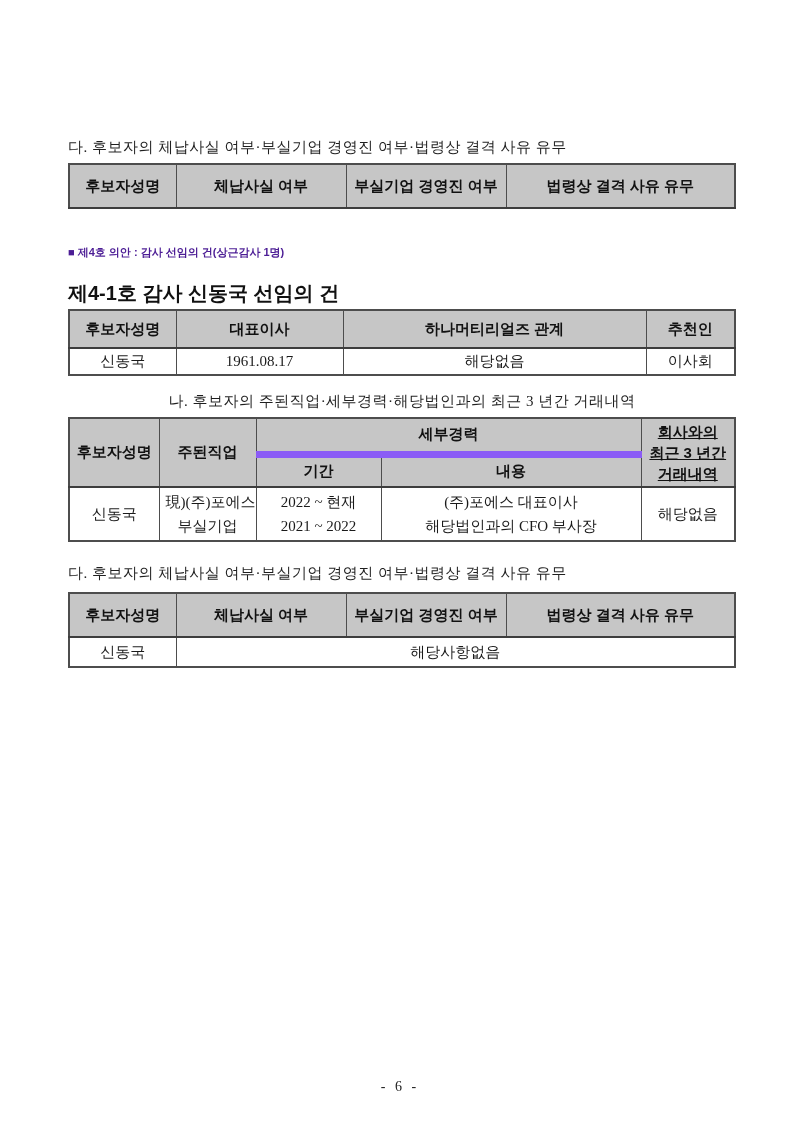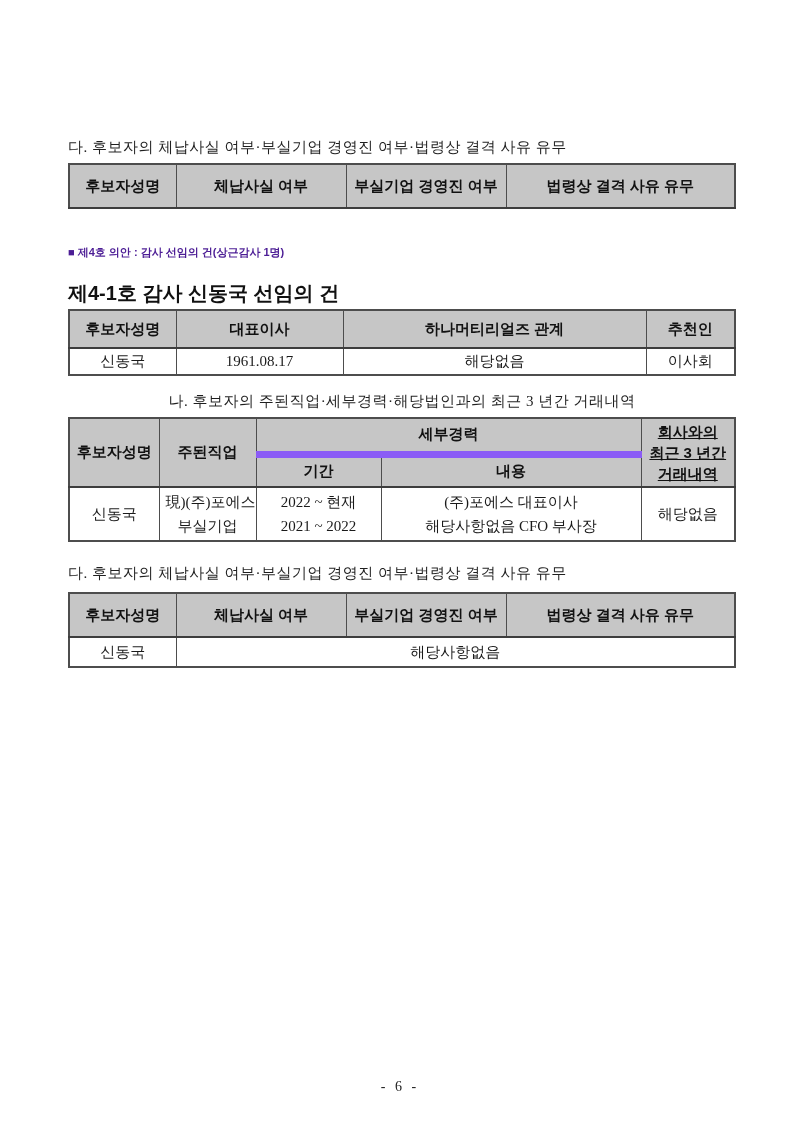--- a/index.html
+++ b/index.html
@@ -174,21 +174,21 @@
           <td class="left">
             <div class="cell-line">現)(주)포에스</div>
             <div class="cell-line">부실기업</div>
           </td>
           <td>
             <div class="cell-line">2022 ~ 현재</div>
             <div class="cell-line">2021 ~ 2022</div>
           </td>
           <td class="left">
             <div class="cell-line">(주)포에스 대표이사</div>
-            <div class="cell-line">해당사항없음 CFO 부사장</div>
+            <div class="cell-line">해당법인과의 CFO 부사장</div>
           </td>
           <td>해당없음</td>
         </tr>
       </tbody>
     </table>
 
     <p class="item-title mt-da">다. 후보자의 체납사실 여부·부실기업 경영진 여부·법령상 결격 사유 유무</p>
 
     <table class="doc-table" style="margin-top:8px">
       <colgroup>

